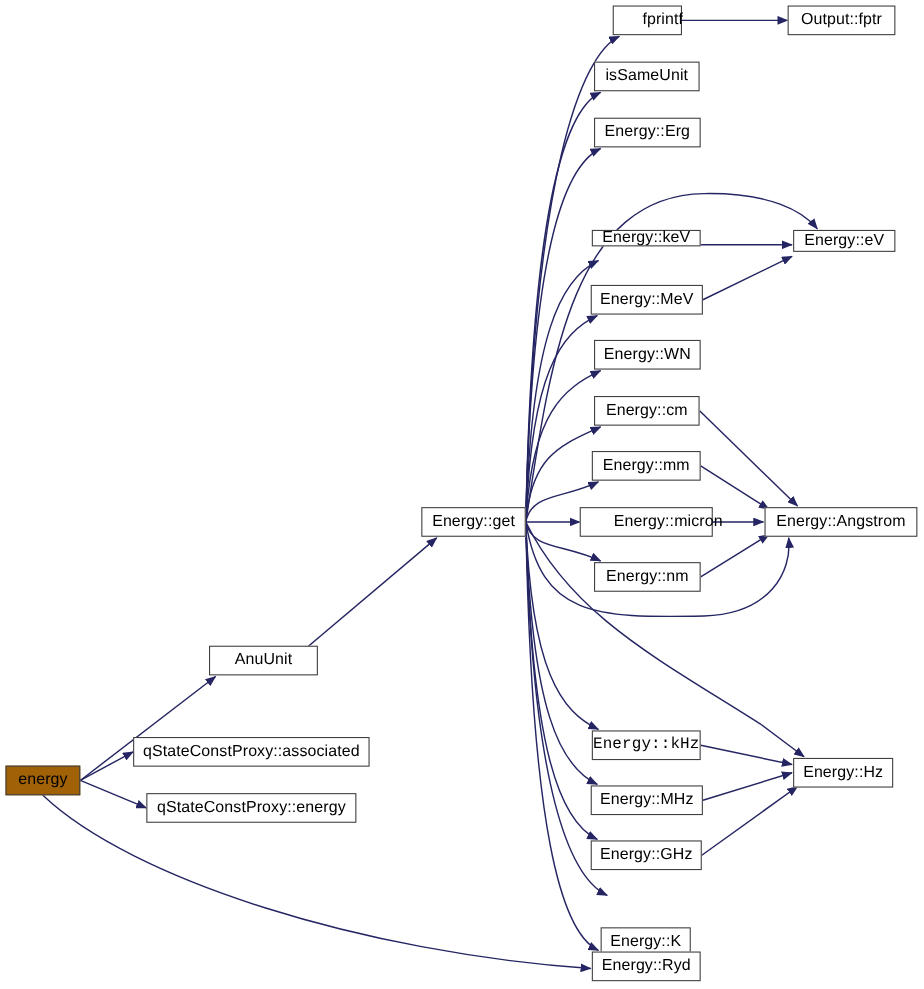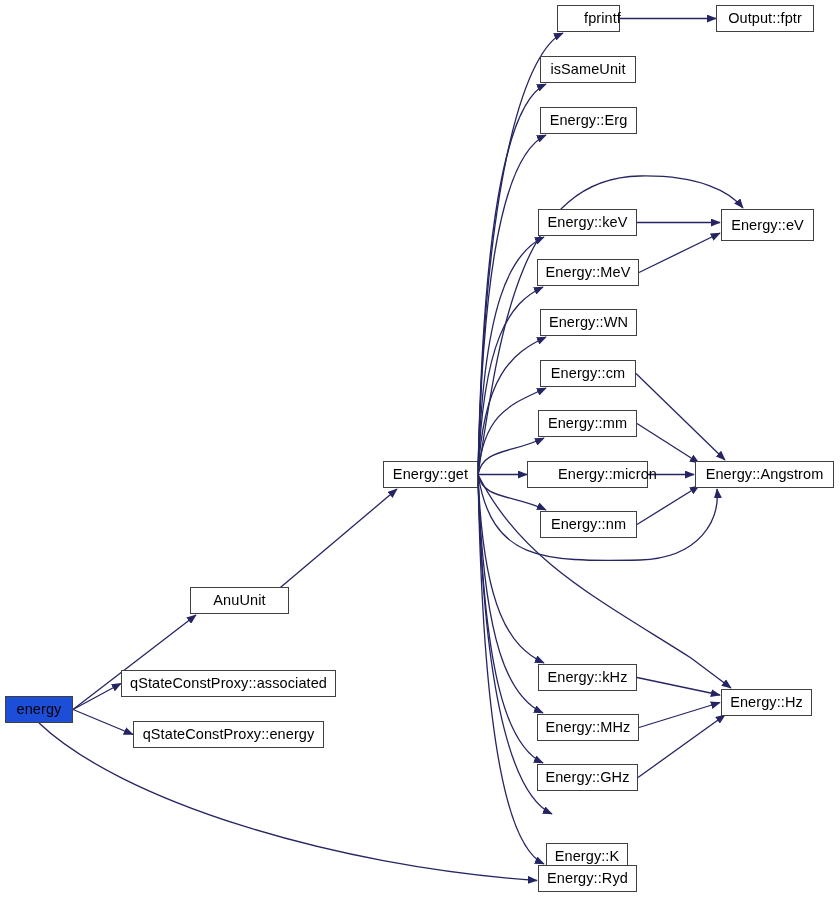--- a/index.html
+++ b/index.html
@@ -34,21 +34,21 @@
     font-size: 14.5px;
     line-height: 1;
     display: flex;
     align-items: center;
     justify-content: center;
     white-space: nowrap;
     z-index: 5;
     letter-spacing: 0.1px;
   }
   .node.highlight {
-    background: #1d4ed8;
+    background: #a16207;
   }
 </style>
 </head>
 <body>
 
 <div id="callgraph">
   <svg id="edges" viewBox="0 0 840 899" xmlns="http://www.w3.org/2000/svg">
       <defs>
         <marker id="ah" markerWidth="10" markerHeight="8" refX="9.2" refY="4" orient="auto" markerUnits="userSpaceOnUse">
           <path d="M0,0 L10,4 L0,8 z" fill="#252563"></path>
@@ -91,28 +91,28 @@
 
 <div class="node highlight" style="left: 5px; top: 696px; width: 68px; height: 27px;">energy</div>
     <div class="node" style="left: 190px; top: 587px; width: 99px; height: 27px;">AnuUnit</div>
     <div class="node" style="left: 121px; top: 670px; width: 215px; height: 27px;">qStateConstProxy::associated</div>
     <div class="node" style="left: 133px; top: 721px; width: 191px; height: 27px;">qStateConstProxy::energy</div>
     <div class="node" style="left: 383px; top: 461px; width: 95px; height: 27px;">Energy::get</div>
     <div class="node" style="left: 557px; top: 5px; width: 63px; height: 27px; padding-left: 28px;">fprintf</div>
     <div class="node" style="left: 716px; top: 5px; width: 98px; height: 27px;">Output::fptr</div>
     <div class="node" style="left: 540px; top: 56px; width: 96px; height: 27px;">isSameUnit</div>
     <div class="node" style="left: 540px; top: 107px; width: 97px; height: 27px;">Energy::Erg</div>
-    <div class="node" style="left: 538px; top: 209px; width: 99px; height: 27px;">Energy::keV</div>
-    <div class="node" style="left: 721px; top: 209px; width: 93px; height: 32px;">Energy::eV</div>
+    <div class="node" style="left: 538px; top: 209px; width: 99px; height: 15px;">Energy::keV</div>
+    <div class="node" style="left: 721px; top: 209px; width: 93px; height: 20px;">Energy::eV</div>
     <div class="node" style="left: 537px; top: 259px; width: 102px; height: 27px;">Energy::MeV</div>
     <div class="node" style="left: 540px; top: 309px; width: 97px; height: 27px;">Energy::WN</div>
     <div class="node" style="left: 540px; top: 360px; width: 96px; height: 27px;">Energy::cm</div>
     <div class="node" style="left: 538px; top: 410px; width: 99px; height: 27px;">Energy::mm</div>
     <div class="node" style="left: 527px; top: 461px; width: 121px; height: 27px; padding-left: 40px;">Energy::micron</div>
     <div class="node" style="left: 695px; top: 461px; width: 139px; height: 27px;">Energy::Angstrom</div>
     <div class="node" style="left: 540px; top: 511px; width: 97px; height: 27px;">Energy::nm</div>
-    <div class="node" style="left: 538px; top: 664px; width: 99px; height: 27px;">Energy::kHz</div>
+    <div class="node" style="left: 538px; top: 664px; width: 99px; height: 27px; font-family: Liberation Mono, monospace;">Energy::kHz</div>
     <div class="node" style="left: 721px; top: 689px; width: 91px; height: 27px;">Energy::Hz</div>
     <div class="node" style="left: 537px; top: 714px; width: 102px; height: 27px;">Energy::MHz</div>
     <div class="node" style="left: 537px; top: 764px; width: 101px; height: 27px;">Energy::GHz</div>
     <div class="node" style="left: 546px; top: 815px; width: 82px; height: 27px; margin-top: 28px;">Energy::K</div>
     <div class="node" style="left: 538px; top: 865px; width: 99px; height: 27px;">Energy::Ryd</div>
   </div>
 
 </body></html>

